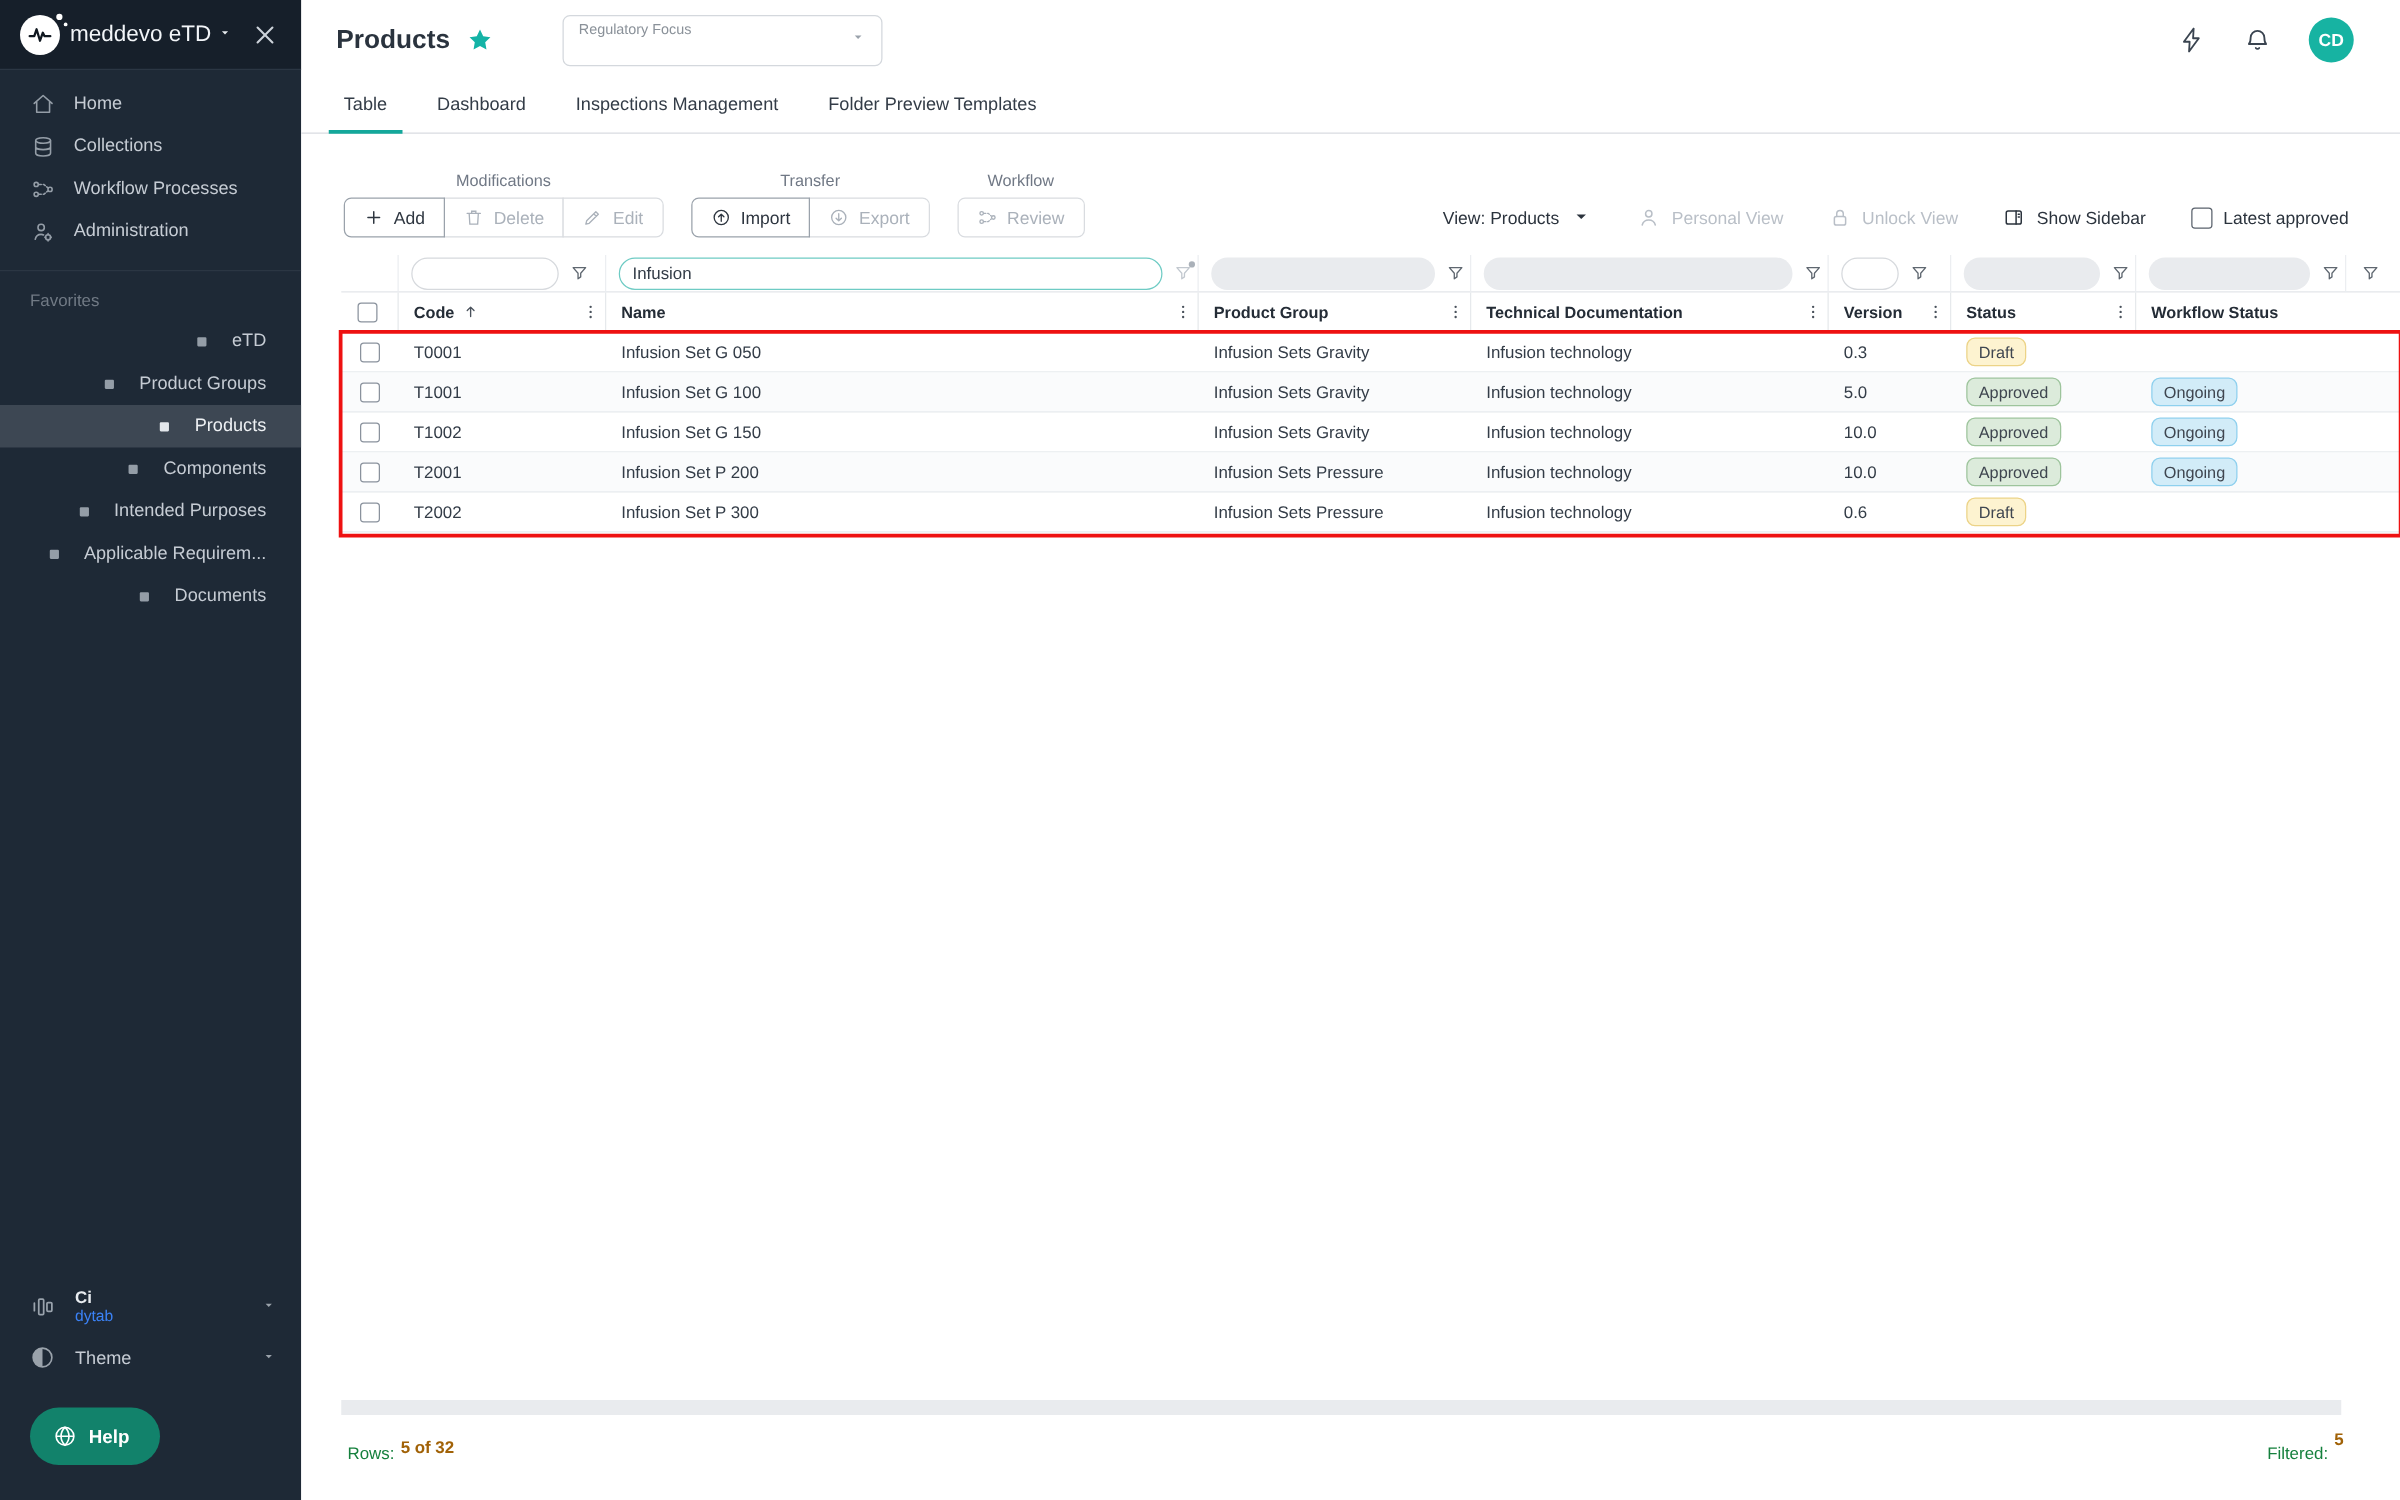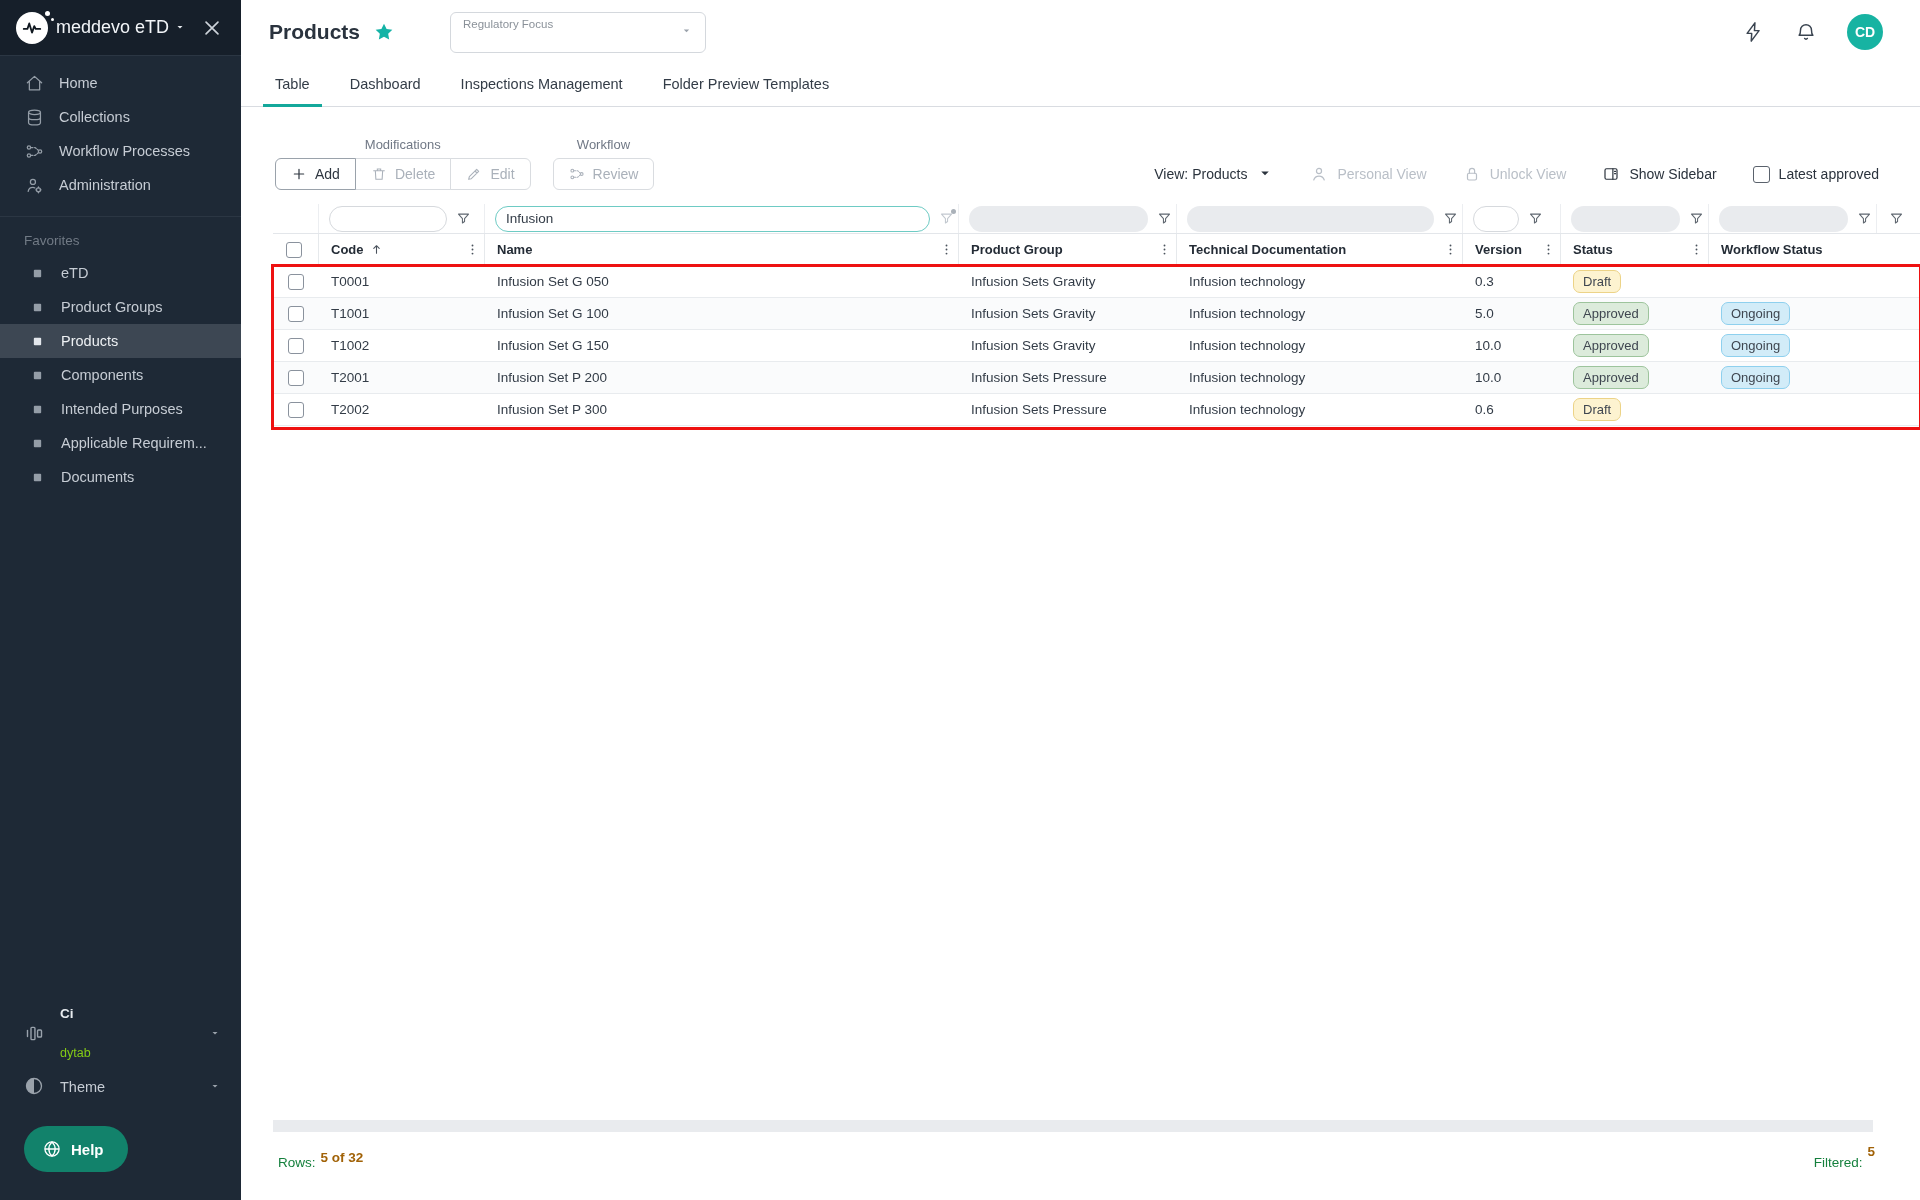--- a/index.html
+++ b/index.html
@@ -19,30 +19,30 @@
   .sb-close { margin-left:auto; color:#cdd3da; width:22px; height:22px; cursor:pointer; }
   .sb-close svg { width:22px; height:22px; }
   .sb-nav { padding:10px 0 6px; }
   .sb-item { display:flex; align-items:center; height:34px; padding:0 28px 0 24px; color:#c6ccd4; font-size:14.5px; cursor:pointer; }
   .sb-item .sb-ic { width:20px; height:20px; margin-right:15px; color:#949da7; display:flex; align-items:center; justify-content:center; }
   .sb-item .sb-ic svg { width:19px; height:19px; }
   .sb-item.active { background:#3d4753; color:#eef1f4; }
   .sb-item.active .sb-ic { color:#e3e7ec; }
   .sb-divider { height:1px; background:#2b3643; margin:8px 0 0; }
   .sb-favlabel { color:#717a85; font-size:13.5px; padding:16px 0 8px 24px; }
-  .sb-fav .sb-item { padding-left:30px; }
+  .sb-fav .sb-item { padding-left:30px;justify-content:flex-end; }
   .sb-fav .sb-ic { width:14px; height:14px; margin-right:17px; }
   .sb-fav .sb-ic svg { width:11px; height:11px; }
   .sb-bottom { position:absolute; left:0; bottom:0; width:100%; padding:0 20px 28px 24px; }
   .ws-row, .theme-row { display:flex; align-items:center; color:#c6ccd4; cursor:pointer; }
   .ws-ic { width:22px; height:22px; color:#99a2ac; margin-right:14px; }
   .ws-ic svg { width:21px; height:21px; }
   .ws-text { line-height:1.25; }
   .ws-code { color:#e8ecf0; font-size:13.5px; font-weight:bold; }
-  .ws-name { color:#84cc16; font-size:12.5px;margin-top:24px; }
+  .ws-name { color:#3b82f6; font-size:12.5px; }
   .row-caret { margin-left:auto; color:#9aa2ab; }
   .theme-row { margin-top:14px; font-size:14.5px; }
   .theme-ic { width:22px; height:22px; color:#9aa2ab; margin-right:14px; }
   .theme-ic svg { width:20px; height:20px; }
   .help-btn { margin-top:28px; display:inline-flex; align-items:center; gap:9px; background:#12826b; color:#fff; border:none; border-radius:24px; height:46px; padding:0 24px 0 18px; font-size:15px; font-weight:bold; font-family:"Liberation Sans",sans-serif; cursor:pointer; }
   .help-btn svg { width:20px; height:20px; }
 
   
   main { flex:1; display:flex; flex-direction:column; position:relative; background:#fff; }
   .topbar { height:64px; display:flex; align-items:center; padding:0 38px 0 28px; }
@@ -336,20 +336,39 @@
           </button>
           <button class="tbtn disabled">
             <svg viewBox="0 0 24 24" fill="none" stroke="currentColor" stroke-width="1.6" stroke-linecap="round" stroke-linejoin="round">
                 <path d="M4 20l1-4L16 5l3 3L8 19zM13.5 7.5l3 3"></path>
               </svg>
             <span>Edit</span>
           </button>
         </div>
       </div>
       <div class="tgroup">
+        <div class="tgroup-label">Transfer</div>
+        <div class="btnrow">
+          <button class="tbtn enabled">
+            <svg viewBox="0 0 24 24" fill="none" stroke="currentColor" stroke-width="1.6" stroke-linecap="round" stroke-linejoin="round">
+                <circle cx="12" cy="12" r="8.5"></circle>
+                <path d="M12 16.5v-8M8.8 11.2L12 8l3.2 3.2"></path>
+              </svg>
+            <span>Import</span>
+          </button>
+          <button class="tbtn disabled">
+            <svg viewBox="0 0 24 24" fill="none" stroke="currentColor" stroke-width="1.6" stroke-linecap="round" stroke-linejoin="round">
+                <circle cx="12" cy="12" r="8.5"></circle>
+                <path d="M12 7.5v8M8.8 12.8L12 16l3.2-3.2"></path>
+              </svg>
+            <span>Export</span>
+          </button>
+        </div>
+      </div>
+      <div class="tgroup">
         <div class="tgroup-label">Workflow</div>
         <div class="btnrow">
           <button class="tbtn disabled only">
             <svg viewBox="0 0 24 24" fill="none" stroke="currentColor" stroke-width="1.6" stroke-linecap="round">
                 <circle cx="5" cy="7" r="2.1"></circle>
                 <circle cx="5" cy="17" r="2.1"></circle>
                 <circle cx="19" cy="12" r="2.1"></circle>
                 <path d="M7.6 7h5.2l3.7 3.2M7.6 17h5.2l3.7-3.2" stroke-dasharray="2.5 2"></path>
               </svg>
             <span>Review</span>

